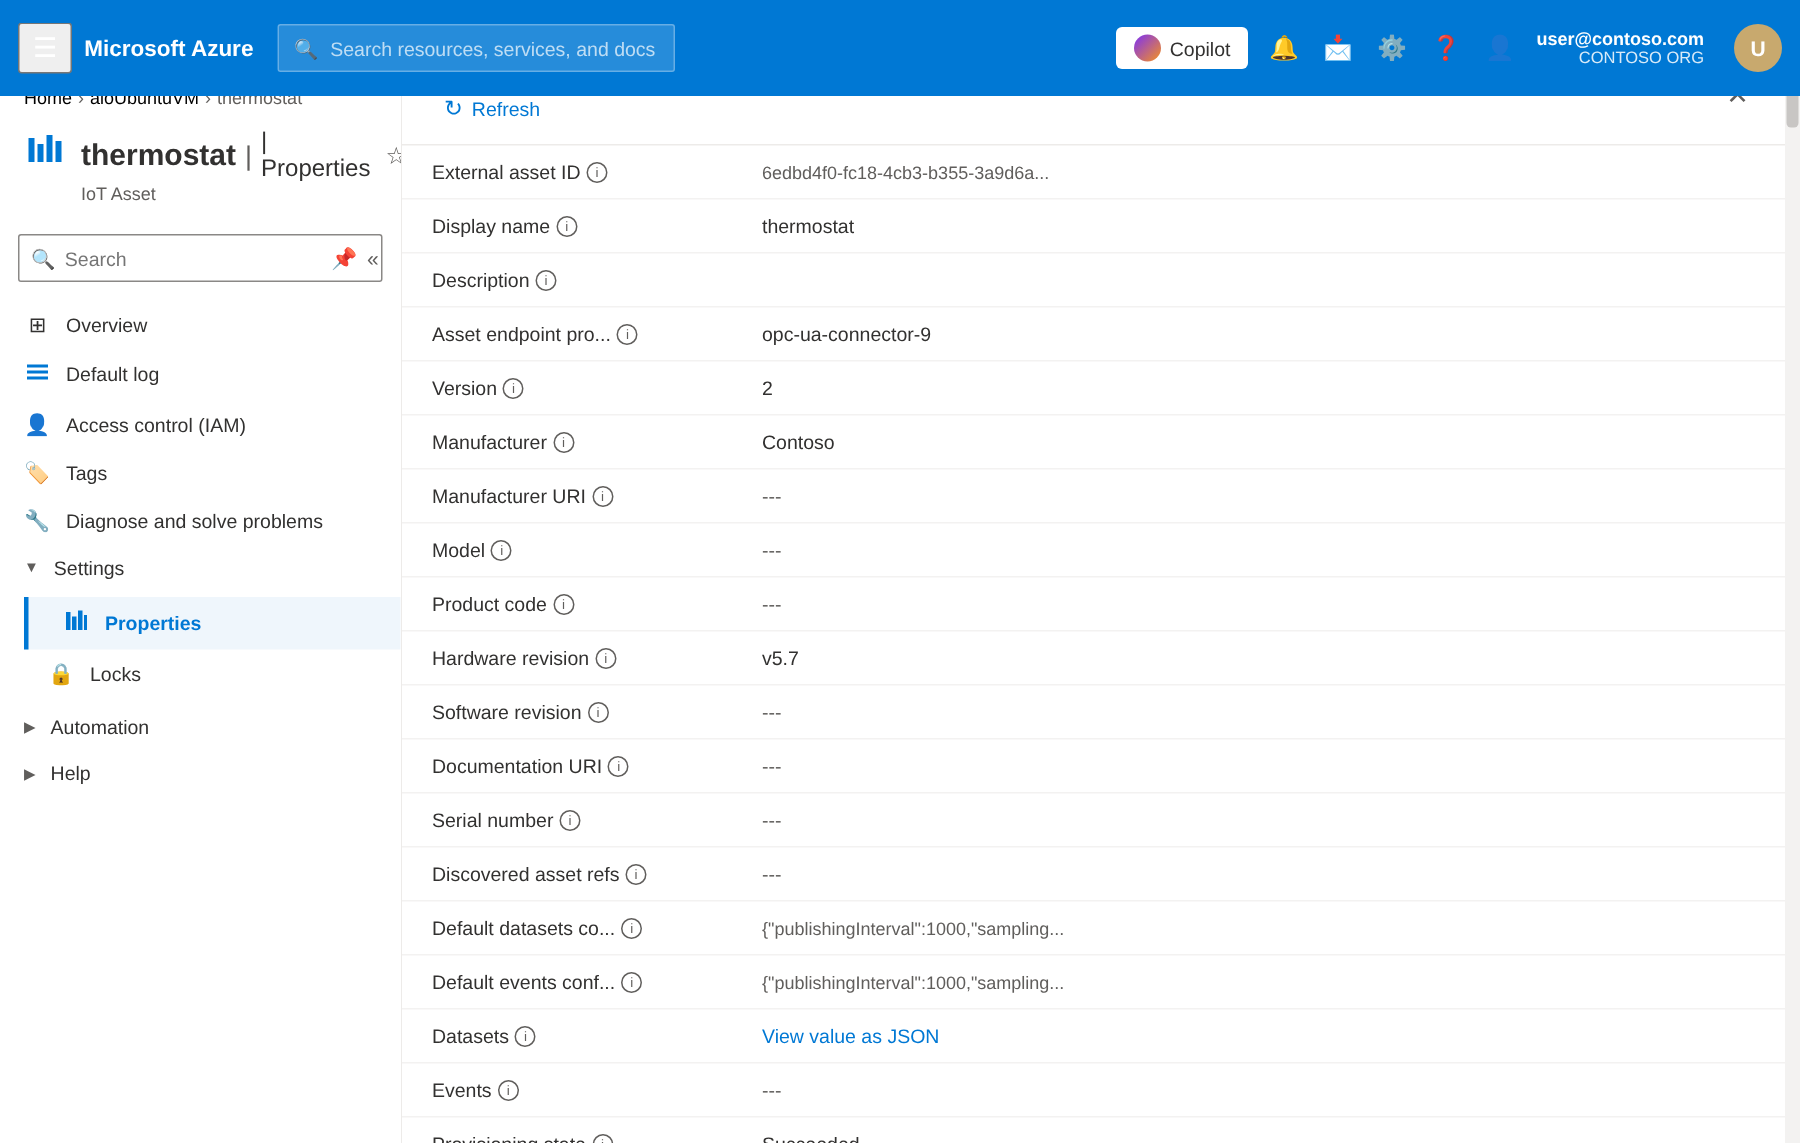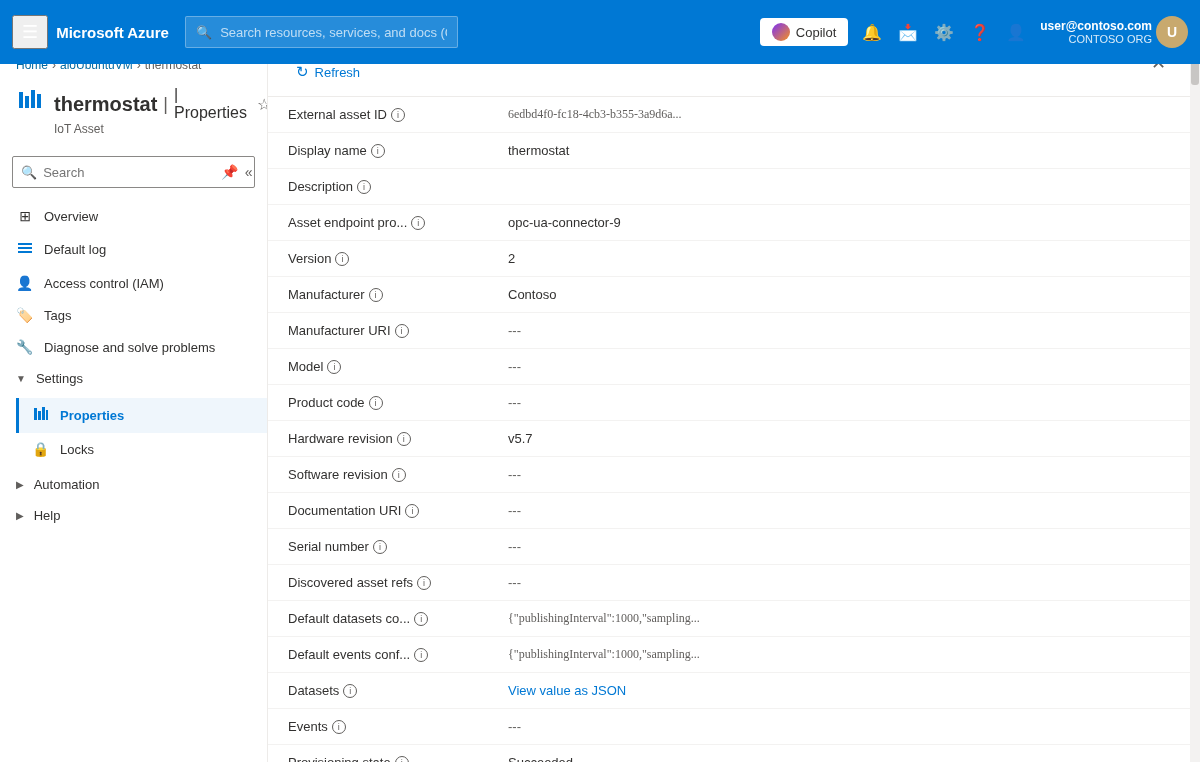--- a/index.html
+++ b/index.html
@@ -28,39 +28,39 @@
       border: none; border-radius: 4px; padding: 5px 12px; cursor: pointer;
       font-size: 13px; font-weight: 500; color: #323130; margin-left: 35px;
     }
     .copilot-icon { width: 18px; height: 18px; border-radius: 50%; background: linear-gradient(135deg, #7b2ff7, #f7931e); }
     .topnav-icons { display: flex; gap: 4px; align-items: center; }
     .topnav-icon-btn {
       color: white; background: transparent; border: none; cursor: pointer;
       width: 32px; height: 32px; display: flex; align-items: center; justify-content: center;
       font-size: 16px; border-radius: 2px;
     }
-    .user-info { display: flex; align-items: center; gap: 4px; color: white; cursor: pointer; }
+    .user-info { display: flex; align-items: center; gap: 20px; color: white; cursor: pointer; }
     .user-text { text-align: right; }
     .user-name { font-size: 12px; font-weight: 600; }
     .user-org { font-size: 11px; opacity: 0.85; }
     .user-avatar { width: 32px; height: 32px; border-radius: 50%; background: #c8a96e; display: flex; align-items: center; justify-content: center; font-size: 14px; color: white; font-weight: 600; }
 
     
     .layout { display: flex; margin-top: 48px; height: calc(100vh - 48px); }
 
     
     .sidebar {
       width: 268px; background: white; border-right: 1px solid #edebe9;
       display: flex; flex-direction: column; overflow-y: auto; flex-shrink: 0;
     }
     .breadcrumb {
       padding: 10px 16px 6px; font-size: 12px; color: #605e5c;
       display: flex; align-items: center; gap: 4px;
     }
-    .breadcrumb a { color: #0369a1; text-decoration: none; }
+    .breadcrumb a { color: #000000; text-decoration: none; }
     .breadcrumb-sep { color: #605e5c; }
 
     .resource-header { padding: 8px 16px 12px; display: flex; align-items: flex-start; gap: 10px; }
     .resource-icon { color: #0078d4; font-size: 24px; display: flex; align-items: center; }
     .resource-icon svg { width: 28px; height: 28px; }
     .resource-title-block { flex: 1; }
     .resource-name { font-size: 20px; font-weight: 600; color: #323130; }
     .resource-type { font-size: 12px; color: #605e5c; }
     .resource-action-btn { background: none; border: none; cursor: pointer; color: #605e5c; font-size: 16px; padding: 2px 4px; }
 
@@ -71,21 +71,21 @@
     .search-box-icon { color: #605e5c; margin-right: 6px; font-size: 13px; }
     .search-box input { border: none; outline: none; font-size: 13px; flex: 1; color: #323130; }
     .search-box-controls { display: flex; gap: 2px; }
     .search-box-ctrl { background: none; border: none; cursor: pointer; color: #605e5c; font-size: 14px; padding: 2px; }
 
     .nav-list { list-style: none; padding: 4px 0; }
     .nav-item {
       display: flex; align-items: center; padding: 8px 16px; cursor: pointer; gap: 10px;
       font-size: 13px; color: #323130; position: relative;
     }
-    .nav-item.active { background: #eff6fc; color: #0078d4; border-left: 3px solid #0078d4; padding-left: 13px; font-weight: 600; }
+    .nav-item.active { background: #eff6fc; color: #0078d4; border-left: 3px solid #0078d4; padding-left: 23px; font-weight: 600; }
     .nav-item-icon { width: 18px; text-align: center; font-size: 14px; flex-shrink: 0; }
     .nav-item-label { flex: 1; }
     .nav-section-header {
       display: flex; align-items: center; padding: 8px 16px; cursor: pointer; gap: 10px;
       font-size: 13px; color: #323130; font-weight: 500;
     }
     .nav-chevron { font-size: 10px; color: #605e5c; }
     .nav-sub { padding-left: 16px; }
 
     
@@ -113,21 +113,21 @@
       display: flex; align-items: center; gap: 4px;
     }
     .prop-info-icon {
       color: #605e5c; font-size: 12px; cursor: pointer;
       border: 1px solid #605e5c; border-radius: 50%; width: 14px; height: 14px;
       display: inline-flex; align-items: center; justify-content: center; font-size: 9px;
     }
     .prop-value { font-size: 13px; color: #323130; flex: 1; }
     .prop-value.link { color: #0078d4; cursor: pointer; text-decoration: none; }
     .prop-value.muted { color: #605e5c; }
-    .prop-value.truncated { font-size: 12px; color: #605e5c; font-family: Liberation Serif, serif; }
+    .prop-value.truncated { font-size: 12px; color: #605e5c; }
 
     .main-wrapper { position: relative; flex: 1; display: flex; overflow: hidden; }
     .scrollbar-track {
       width: 10px; background: #f3f2f1; position: relative;
     }
     .scrollbar-thumb {
       position: absolute; top: 5px; width: 8px; height: 32px; background: #c8c6c4;
       border-radius: 3px; left: 1px;
     }
 

